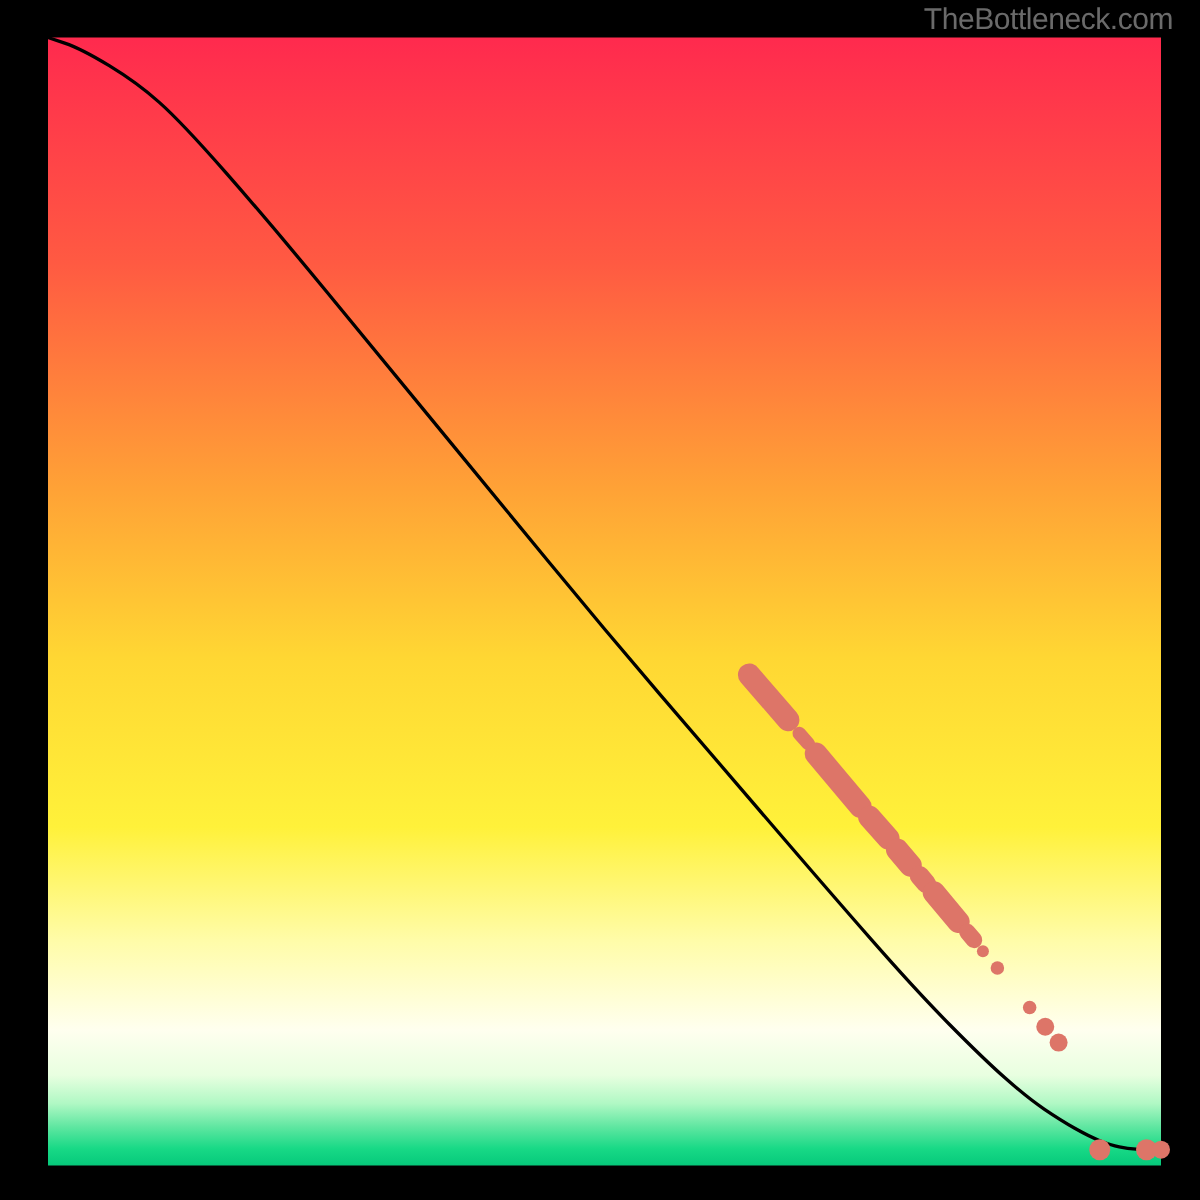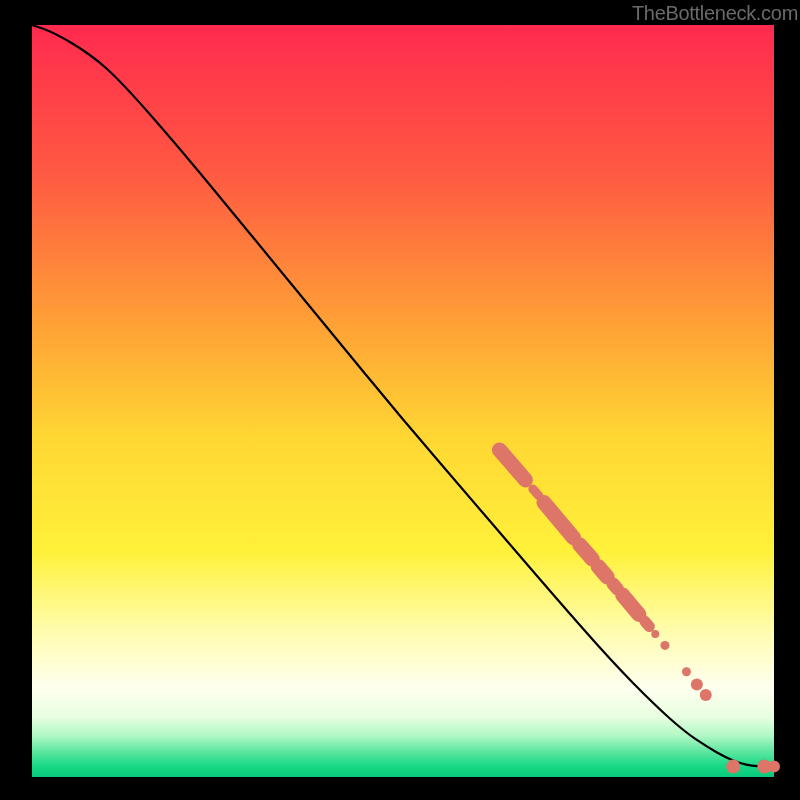--- a/index.html
+++ b/index.html
@@ -12,21 +12,21 @@
     font-family: Arial, Helvetica, sans-serif;
   }
   .chart-container {
     position: relative;
     width: 800px;
     height: 800px;
   }
   .watermark {
     position: absolute;
     top: 2px;
-    right: 2px;
+    right: 18px;
     color: #6a6a6a;
     font-size: 20px;
     font-weight: 500;
     letter-spacing: -0.3px;
     z-index: 10;
   }
   svg { display: block; }
 </style>
 </head>
 <body>

